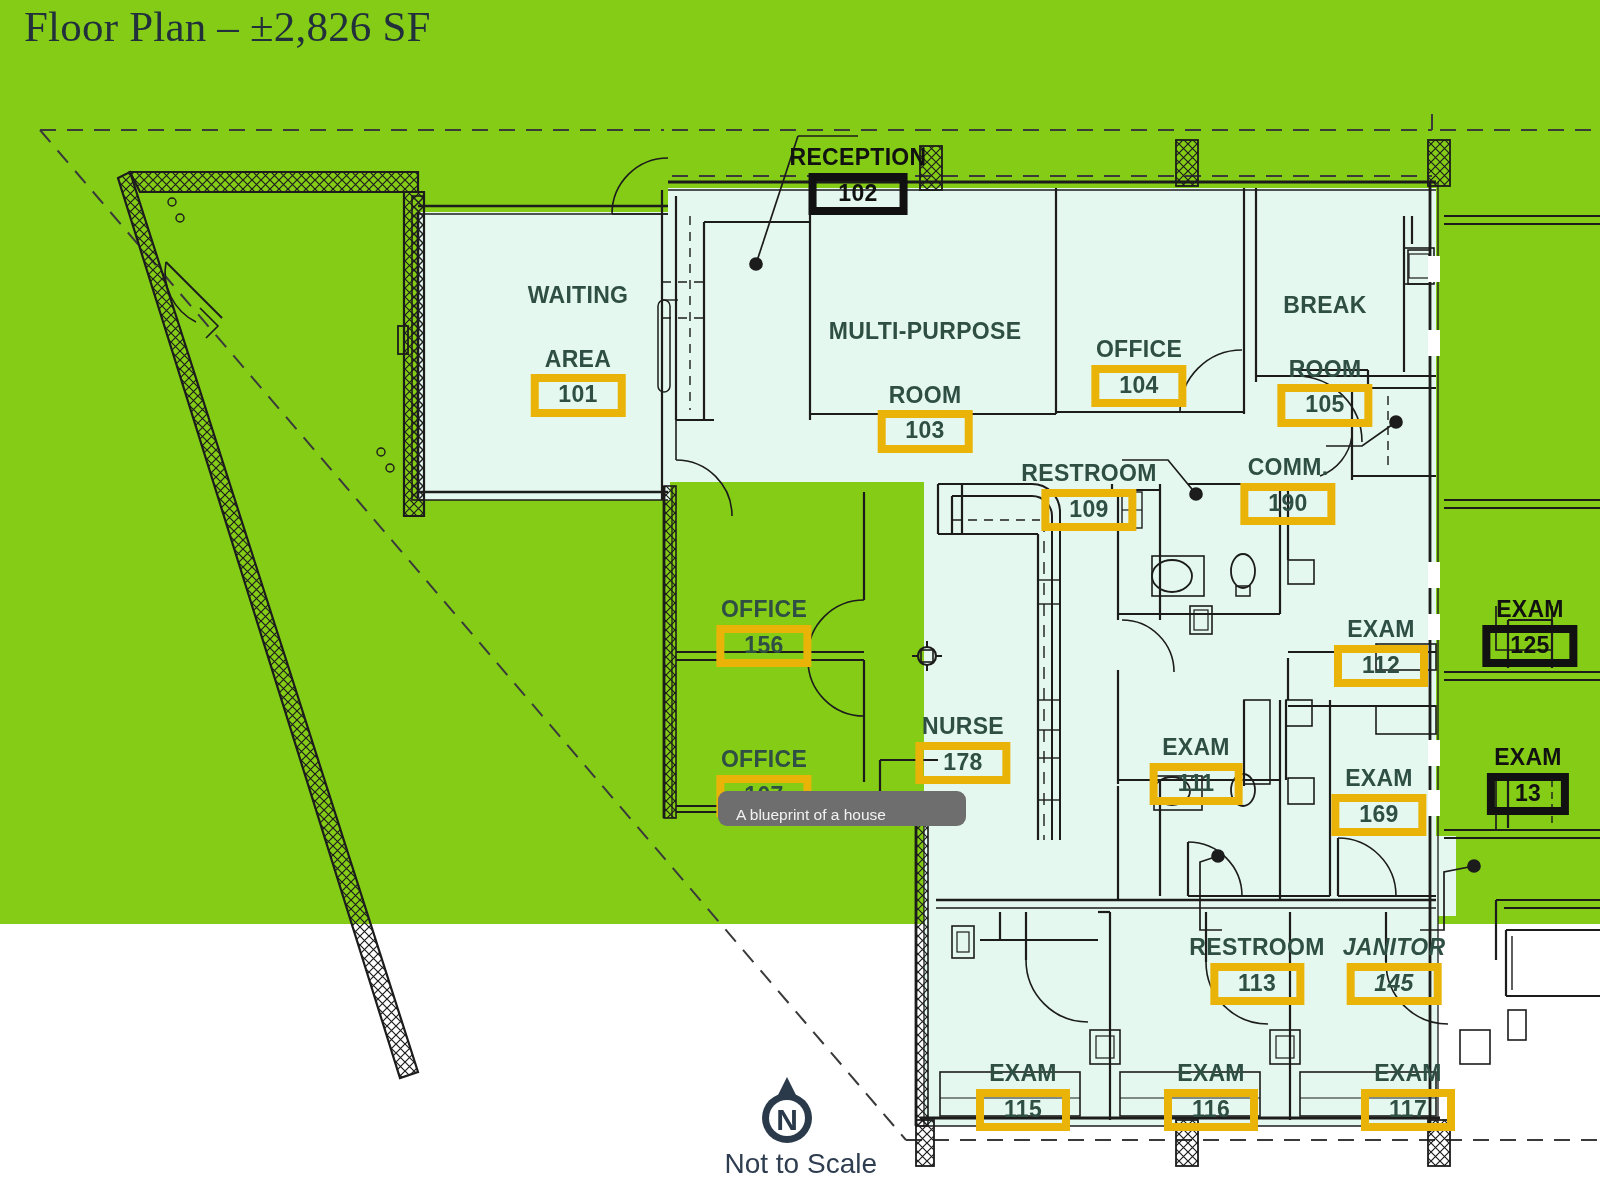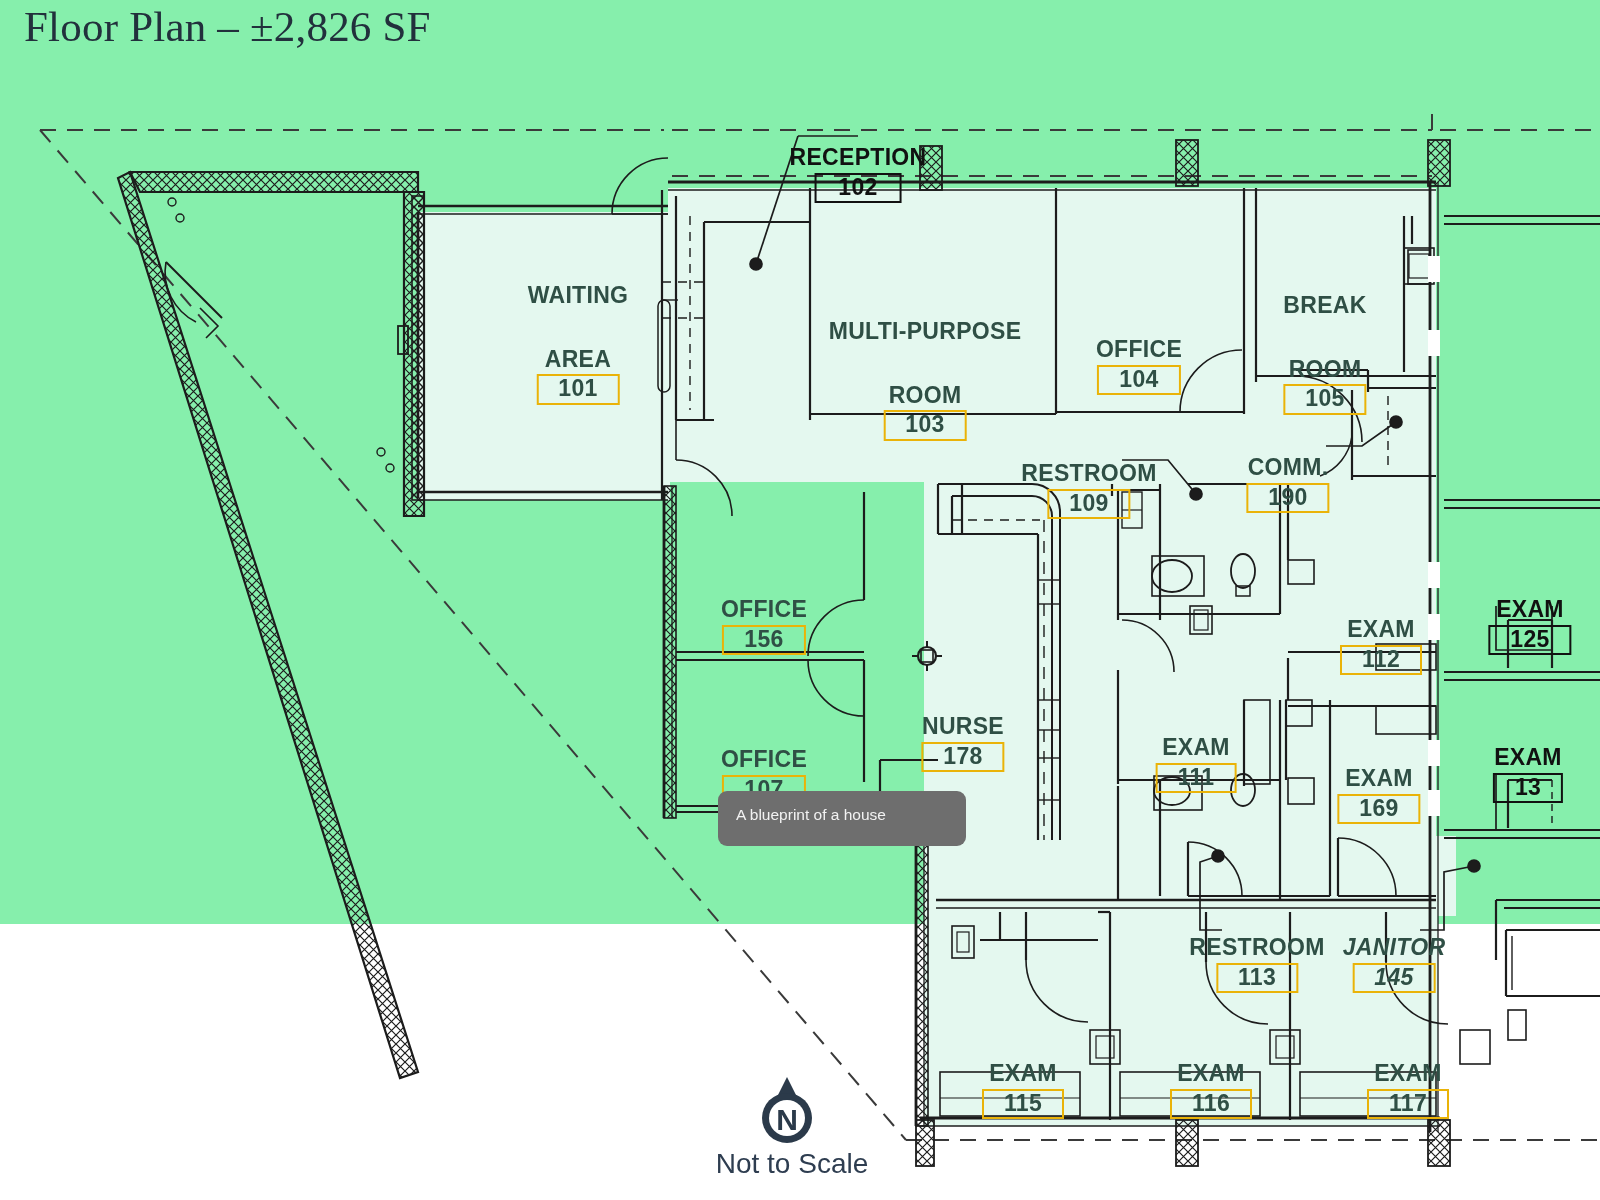--- a/index.html
+++ b/index.html
@@ -1,18 +1,18 @@
 <!DOCTYPE html>
 <html><head>
 <meta charset="utf-8">
 <style>
   html,body{margin:0;padding:0;background:#ffffff;}
   body{width:1600px;height:1200px;overflow:hidden;
        font-family:"Liberation Sans",sans-serif;}
-  #stage{position:relative;width:1600px;height:924px;background:#86efac;}
+  #stage{position:relative;width:1600px;height:924px;background:#84cc16;}
 
   
   .title{
     position:absolute;left:24px;top:2px;
     font-family:"Liberation Serif",serif;
     font-size:43px;color:#22303c;letter-spacing:.2px;white-space:nowrap;
   }
 
   
   #plan{position:absolute;left:0;top:0;width:1600px;height:1200px;}
@@ -27,43 +27,43 @@
     line-height:1.03;
     white-space:nowrap;
     letter-spacing:.3px;
     transform:translateX(-50%);
   }
   .rlabel .rname{display:block;font-size:23px;margin-top:40px;}
   .rlabel .rnum{
     display:inline-block;
     margin-top:3px;
     padding:1px 20px 2px 20px;
-    border:2px solid #eab308;
+    border:8px solid #eab308;
     font-size:23px;
     background:transparent;
   }
   .rlabel.dark .rname{color:#111;}
   .rlabel.dark .rnum{color:#111;border-color:#111;}
 
   
   .rlabel.lead .rnum{padding:1px 22px 2px 22px;}
 
   
   .north{position:absolute;left:751px;top:1075px;width:72px;height:72px;}
   .scalecap{
-    position:absolute;left:707px;top:1148px;width:170px;text-align:center;
+    position:absolute;left:707px;top:1148px;width:170px;text-align:right;
     font-size:28px;color:#2e3d50;font-family:"Liberation Sans",sans-serif;
     white-space:nowrap;
   }
 
   
   .tooltip{
     position:absolute;left:718px;top:791px;width:248px;
     background:#6e6e6e;border-radius:9px;
-    padding:14px 16px 20px 18px;
+    padding:14px 16px 0 18px;
     box-sizing:border-box;
     color:#f2f2f2;
     font-size:15.5px;line-height:1.35;
     font-family:"Liberation Sans",sans-serif;
   }
   .tooltip .t2{margin-top:22px;}
 </style>
 </head>
 <body>
 

